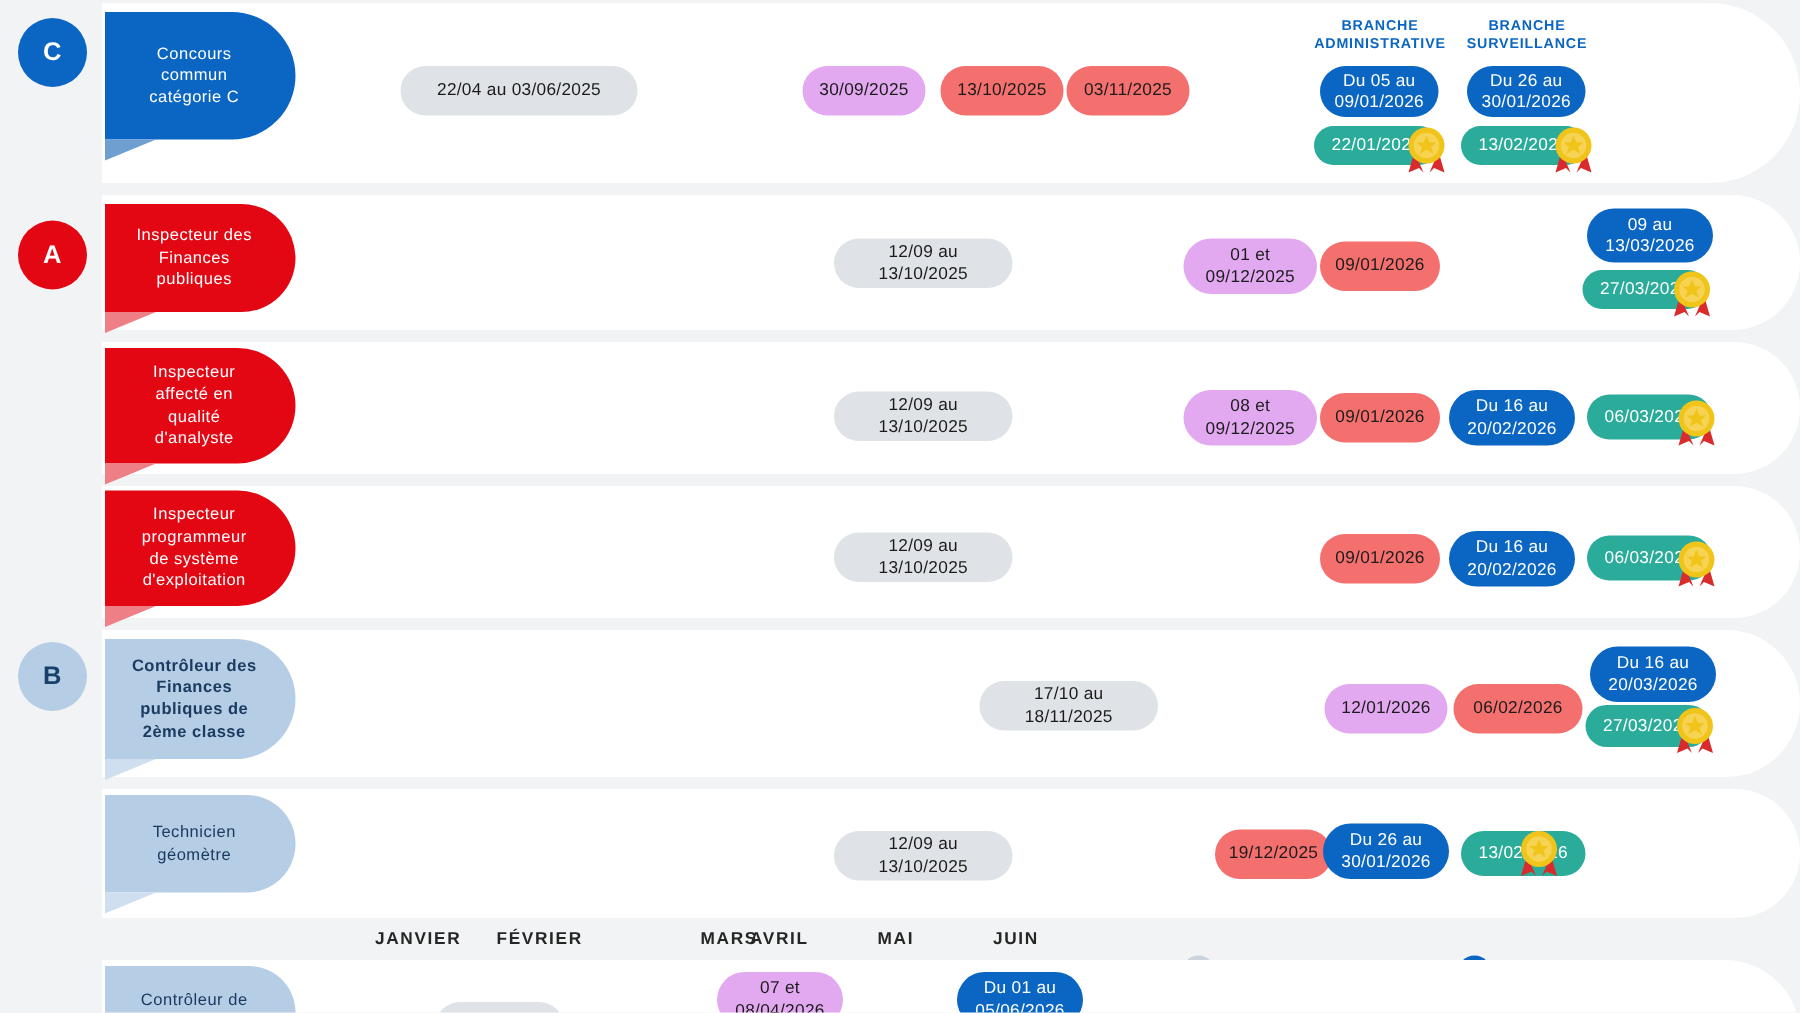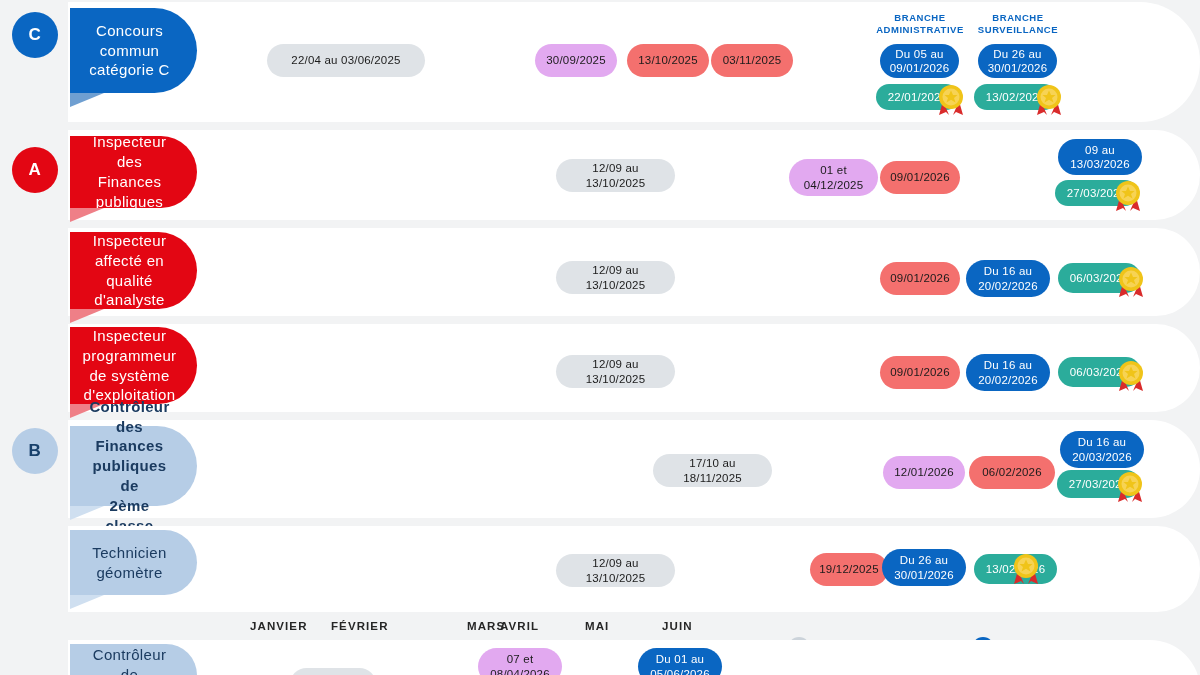--- a/index.html
+++ b/index.html
@@ -44,21 +44,21 @@
   
   .flag {
     position: absolute;
     display: flex;
     align-items: center;
     justify-content: center;
     text-align: center;
     border-radius: 0 52px 52px 0;
     padding: 4px 22px 4px 14px;
     line-height: 1.32;
-    font-size: 15px;
+    font-size: 11px;
     letter-spacing: .35px;
   }
   .flag.blue  { background: #0a66c2; color: #ffffff; }
   .flag.red   { background: #e30613; color: #ffffff; }
   .flag.light { background: #b6cde6; color: #1b3b60; }
 
   .flag .tail {
     position: absolute;
     left: 0;
     top: 100%;
@@ -173,21 +173,21 @@
       <span>A</span>
     </div>
   <div class="flag red" style="left:70px; top:136px; width:127px; height:72px;">
     <span style="white-space:pre-line;">Inspecteur des
 Finances
 publiques</span>
     <span class="tail"></span>
   </div>
   <div class="pill grey" style="left:556px; top:159px; width:119px; height:33px;">12/09 au 13/10/2025</div>
   <div class="pill purple" style="left:789px; top:159px; width:89px;  height:37px;">01 et
-04/12/2025</div>
+09/12/2025</div>
   <div class="pill red" style="left:880px; top:161px; width:80px;  height:33px;">09/01/2026</div>
   <div class="pill blue" style="left:1058px; top:139px; width:84px;  height:36px;">09 au
 13/03/2026</div>
   <div class="pill teal" style="left:1055px; top:180px; width:83px;  height:26px;">27/03/2026</div>
   <svg class="medal" style="left:1113px; top:180px;" viewBox="0 0 30 32">
     <path d="M7 17 L3 31 L10 28 L13 31 Z" fill="#d92b2b"></path>
       <path d="M23 17 L27 31 L20 28 L17 31 Z" fill="#d92b2b"></path>
     <circle cx="15" cy="13" r="12" fill="#f0c419"></circle>
       <circle cx="15" cy="13" r="8.5" fill="#f7d354"></circle>
     <path d="M15 6.5 L17 11 L21.5 11 L18 14 L19.5 18.5 L15 15.8 L10.5 18.5 L12 14 L8.5 11 L13 11 Z" fill="#f0c419"></path>
@@ -195,20 +195,22 @@
 
   <div class="row" style="top:228px; height:88px;"></div>
   <div class="flag red" style="left:70px; top:232px; width:127px; height:77px;">
     <span style="white-space:pre-line;">Inspecteur
 affecté en
 qualité
 d'analyste</span>
     <span class="tail"></span>
   </div>
   <div class="pill grey" style="left:556px; top:261px; width:119px; height:33px;">12/09 au 13/10/2025</div>
+  <div class="pill purple" style="left:789px; top:260px; width:89px;  height:37px;">08 et
+09/12/2025</div>
   <div class="pill red" style="left:880px; top:262px; width:80px;  height:33px;">09/01/2026</div>
   <div class="pill blue" style="left:966px; top:260px; width:84px;  height:37px;">Du 16 au
 20/02/2026</div>
   <div class="pill teal" style="left:1058px; top:263px; width:83px;  height:30px;">06/03/2026</div>
   <svg class="medal" style="left:1116px; top:266px;" viewBox="0 0 30 32">
     <path d="M7 17 L3 31 L10 28 L13 31 Z" fill="#d92b2b"></path>
       <path d="M23 17 L27 31 L20 28 L17 31 Z" fill="#d92b2b"></path>
     <circle cx="15" cy="13" r="12" fill="#f0c419"></circle>
       <circle cx="15" cy="13" r="8.5" fill="#f7d354"></circle>
     <path d="M15 6.5 L17 11 L21.5 11 L18 14 L19.5 18.5 L15 15.8 L10.5 18.5 L12 14 L8.5 11 L13 11 Z" fill="#f0c419"></path>

